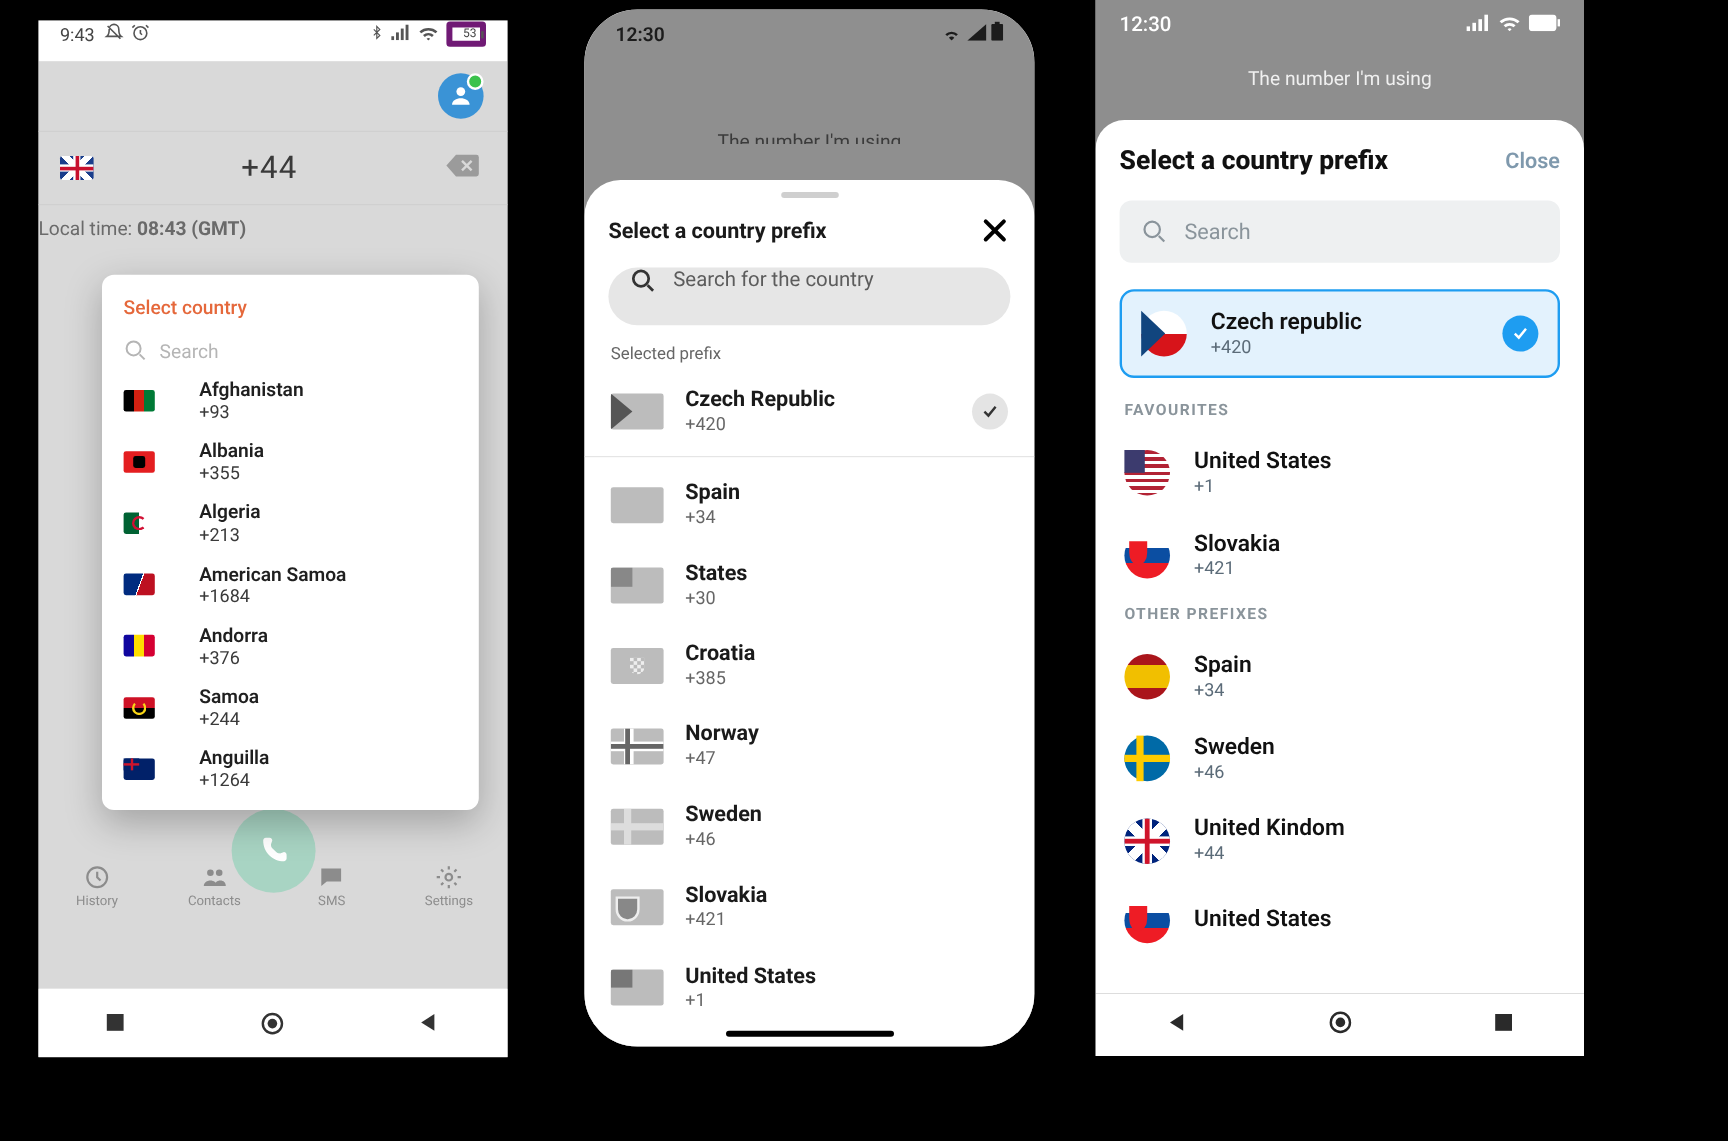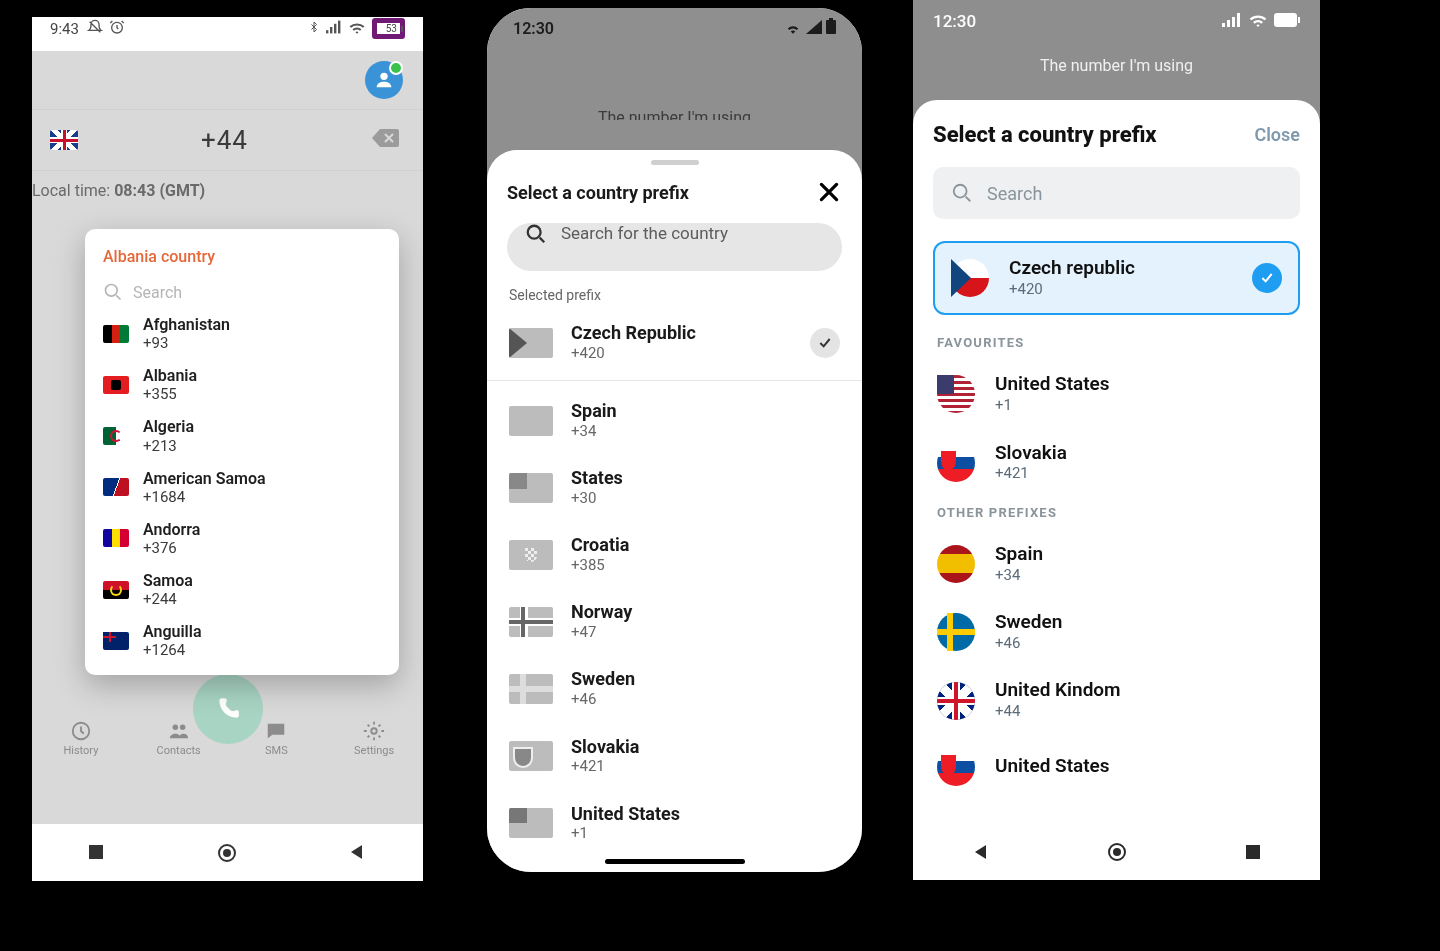--- a/index.html
+++ b/index.html
@@ -41,21 +41,21 @@
   #p1 .dialnum{flex:1;text-align:center;font-size:26px;color:#3a3a3a;letter-spacing:1px;}
   #p1 .backspace{margin-right:22px;color:#9b9b9b;}
   #p1 .localtime{text-align:left;padding:10px 0;color:#6a6a6a;font-size:16px;}
   #p1 .localtime b{font-weight:700;}
   
   #p1 .popup{position:absolute;left:53px;right:24px;top:212px;bottom:206px;background:#fff;border-radius:10px;box-shadow:0 10px 30px rgba(0,0,0,.25);padding:18px 0 6px 0;display:flex;flex-direction:column;}
   #p1 .popup h4{margin:0 0 16px 18px;color:var(--orange);font-weight:500;font-size:16px;}
   #p1 .search1{margin:0 18px 6px 18px;display:flex;align-items:center;color:#b5b5b5;}
   #p1 .search1 svg{width:20px;height:20px;margin-right:10px;fill:#b5b5b5;}
   #p1 .clist{flex:1;overflow:hidden;}
-  #p1 .citem{display:flex;align-items:center;padding:7px 18px;}
+  #p1 .citem{display:flex;align-items:center;padding:7px 18px;gap:23px;}
   #p1 .cflag{width:26px;height:18px;border-radius:2px;margin-right:14px;flex-shrink:0;}
   #p1 .cname{font-size:16px;color:#1f1f1f;font-weight:600;line-height:1.2;}
   #p1 .ccode{font-size:15px;color:#3a3a3a;line-height:1.2;}
   
   #p1 .keyrow{position:absolute;left:0;right:0;bottom:156px;height:56px;display:flex;justify-content:space-around;align-items:center;color:#3c86c3;font-size:30px;font-weight:300;}
   #p1 .zerokey .plus{display:block;text-align:center;font-size:11px;color:#7c7c7c;margin-top:-2px;}
   #p1 .callbtn{position:absolute;left:50%;transform:translateX(-50%);bottom:80px;width:70px;height:70px;border-radius:50%;background:#a8d4c3;display:flex;align-items:center;justify-content:center;}
   #p1 .callbtn svg{width:26px;height:26px;fill:#fff;}
   #p1 .navbar{position:absolute;left:0;right:0;bottom:57px;height:58px;display:flex;justify-content:flex-start;align-items:center;background:transparent;}
   #p1 .navitem{display:flex;flex-direction:column;align-items:center;color:#8c8c8c;font-size:11px;width:25%;}
@@ -259,21 +259,21 @@
           <svg viewBox="0 0 24 24">
             <circle cx="12" cy="12" r="3" fill="none" stroke="#8c8c8c" stroke-width="2"></circle>
             <path d="M12 2v3M12 19v3M4 12H1M23 12h-3M5 5l2 2M17 17l2 2M19 5l-2 2M7 17l-2 2" stroke="#8c8c8c" stroke-width="2"></path>
           </svg>
           <span>Settings</span>
         </div>
     </div>
   </div>
 
   <div class="popup">
-    <h4>Albania country</h4>
+    <h4>Select country</h4>
     <div class="search1">
       <svg viewBox="0 0 24 24">
           <circle cx="10" cy="10" r="7" fill="none" stroke="#b5b5b5" stroke-width="2"></circle>
           <path d="M21 21l-5-5" stroke="#b5b5b5" stroke-width="2"></path>
         </svg>
       <span>Search</span>
     </div>
     <div class="clist" id="p1-list">
         <div class="citem">
       <div class="cflag mf-af"></div>

